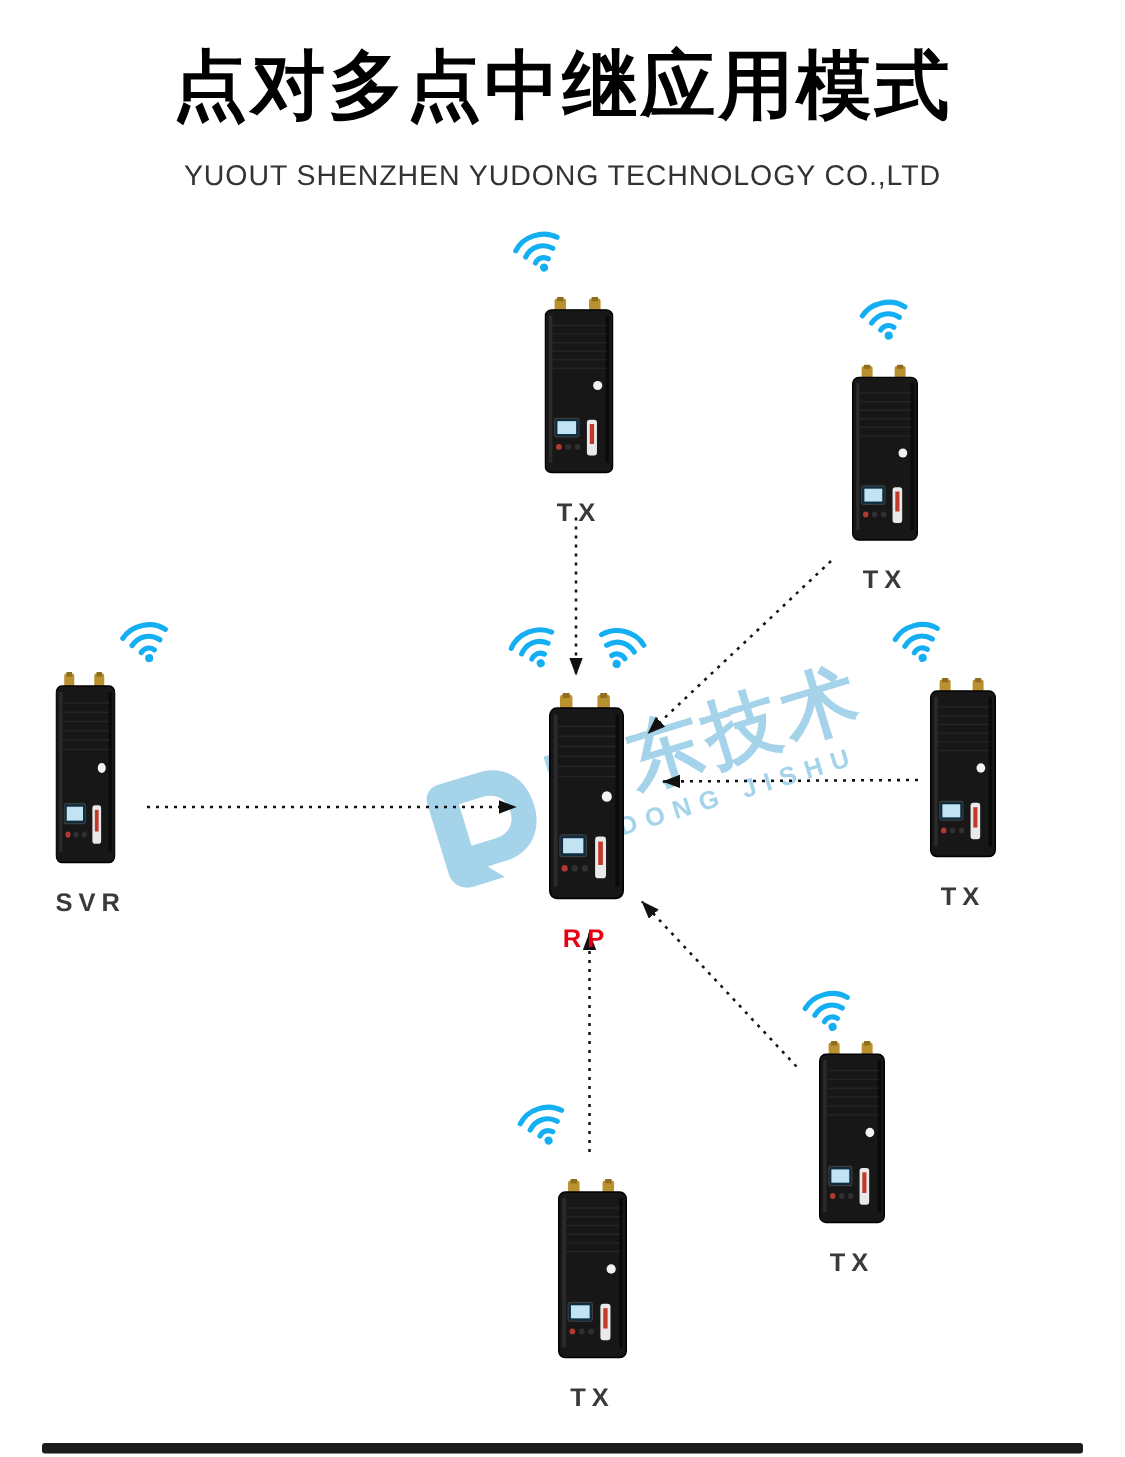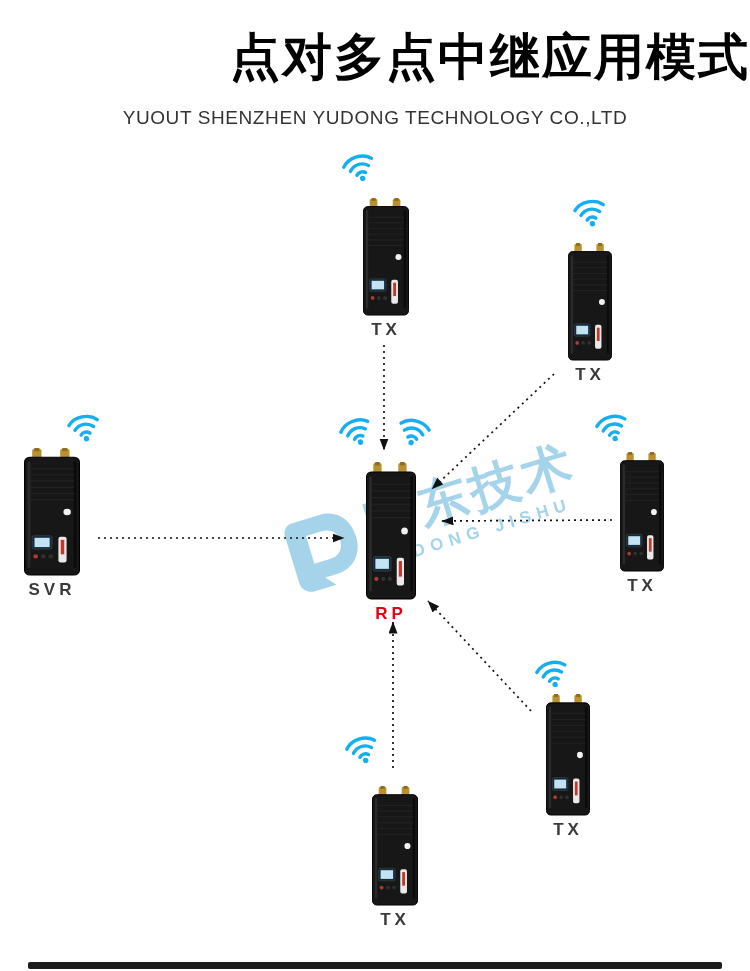--- a/index.html
+++ b/index.html
@@ -12,21 +12,21 @@
     height: 971px;
     background: #ffffff;
     overflow: hidden;
     margin: 0 auto;
   }
 
   .title {
     position: absolute;
     top: 24px; left: 0;
     width: 100%;
-    text-align: right;
+    text-align: center;
     font-size: 50px;
     font-weight: 900;
     color: #000000;
     letter-spacing: 2px;
     z-index: 5;
   }
 
   .subtitle {
     position: absolute;
     top: 107px; left: 0;
@@ -54,21 +54,21 @@
   .wm-texts { display: flex; flex-direction: column; }
   .wm-cn { font-size: 50px; font-weight: 700; letter-spacing: 4px; line-height: 1.05; white-space: nowrap; }
   .wm-en { font-size: 17px; font-weight: 700; letter-spacing: 6px; margin-top: 3px; white-space: nowrap; }
 
   #links { position: absolute; inset: 0; z-index: 2; pointer-events: none; }
   #nodes { position: absolute; inset: 0; z-index: 3; }
 
   .node { position: absolute; }
   .device { width: 100%; }
   .node-label {
-    margin-top: 4px;
+    margin-top: 16px;
     text-align: center;
     font-size: 17px;
     font-weight: 700;
     letter-spacing: 4px;
   }
   .wifi { position: absolute; width: 36px; height: 30px; }
 
   .footer-bar {
     position: absolute;
     left: 28px;
@@ -108,21 +108,21 @@
         <line x1="384" y1="345" x2="384" y2="450" stroke="#111111" stroke-width="1.7" stroke-dasharray="2 4" marker-end="url(#arrowhead)"></line>
         <line x1="98" y1="538" x2="344" y2="538" stroke="#111111" stroke-width="1.7" stroke-dasharray="2 4" marker-end="url(#arrowhead)"></line>
         <line x1="554" y1="374" x2="432" y2="489" stroke="#111111" stroke-width="1.7" stroke-dasharray="2 4" marker-end="url(#arrowhead)"></line>
         <line x1="612" y1="520" x2="442" y2="521" stroke="#111111" stroke-width="1.7" stroke-dasharray="2 4" marker-end="url(#arrowhead)"></line>
         <line x1="531" y1="711" x2="428" y2="601" stroke="#111111" stroke-width="1.7" stroke-dasharray="2 4" marker-end="url(#arrowhead)"></line>
         <line x1="393" y1="768" x2="393" y2="622" stroke="#111111" stroke-width="1.7" stroke-dasharray="2 4" marker-end="url(#arrowhead)"></line>
       </g>
   </svg>
 
   <div id="nodes">
-      <div class="node" style="left: 24px; top: 448px; width: 56px;">
+      <div class="node" style="left: 37px; top: 448px; width: 40px;">
     <div class="device" style="height: 128px;"><svg width="100%" height="100%" viewBox="0 0 48 124" preserveAspectRatio="none">
     <rect x="7" y="1" width="8" height="9" rx="1.5" fill="#b9912f"></rect>
     <rect x="8.8" y="0" width="4.4" height="3" fill="#8f6d1e"></rect>
     <rect x="31" y="1" width="8" height="9" rx="1.5" fill="#b9912f"></rect>
     <rect x="32.8" y="0" width="4.4" height="3" fill="#8f6d1e"></rect>
     <rect x="0.5" y="9" width="47" height="114" rx="4.5" fill="#171717" stroke="#000000"></rect>
     <rect x="3" y="13" width="2.5" height="103" fill="#2b2b2b"></rect>
     <rect x="42.5" y="13" width="2.5" height="103" fill="#0a0a0a"></rect>
     <g stroke="#242424" stroke-width="1">
       <line x1="5" y1="20" x2="43" y2="20"></line>

